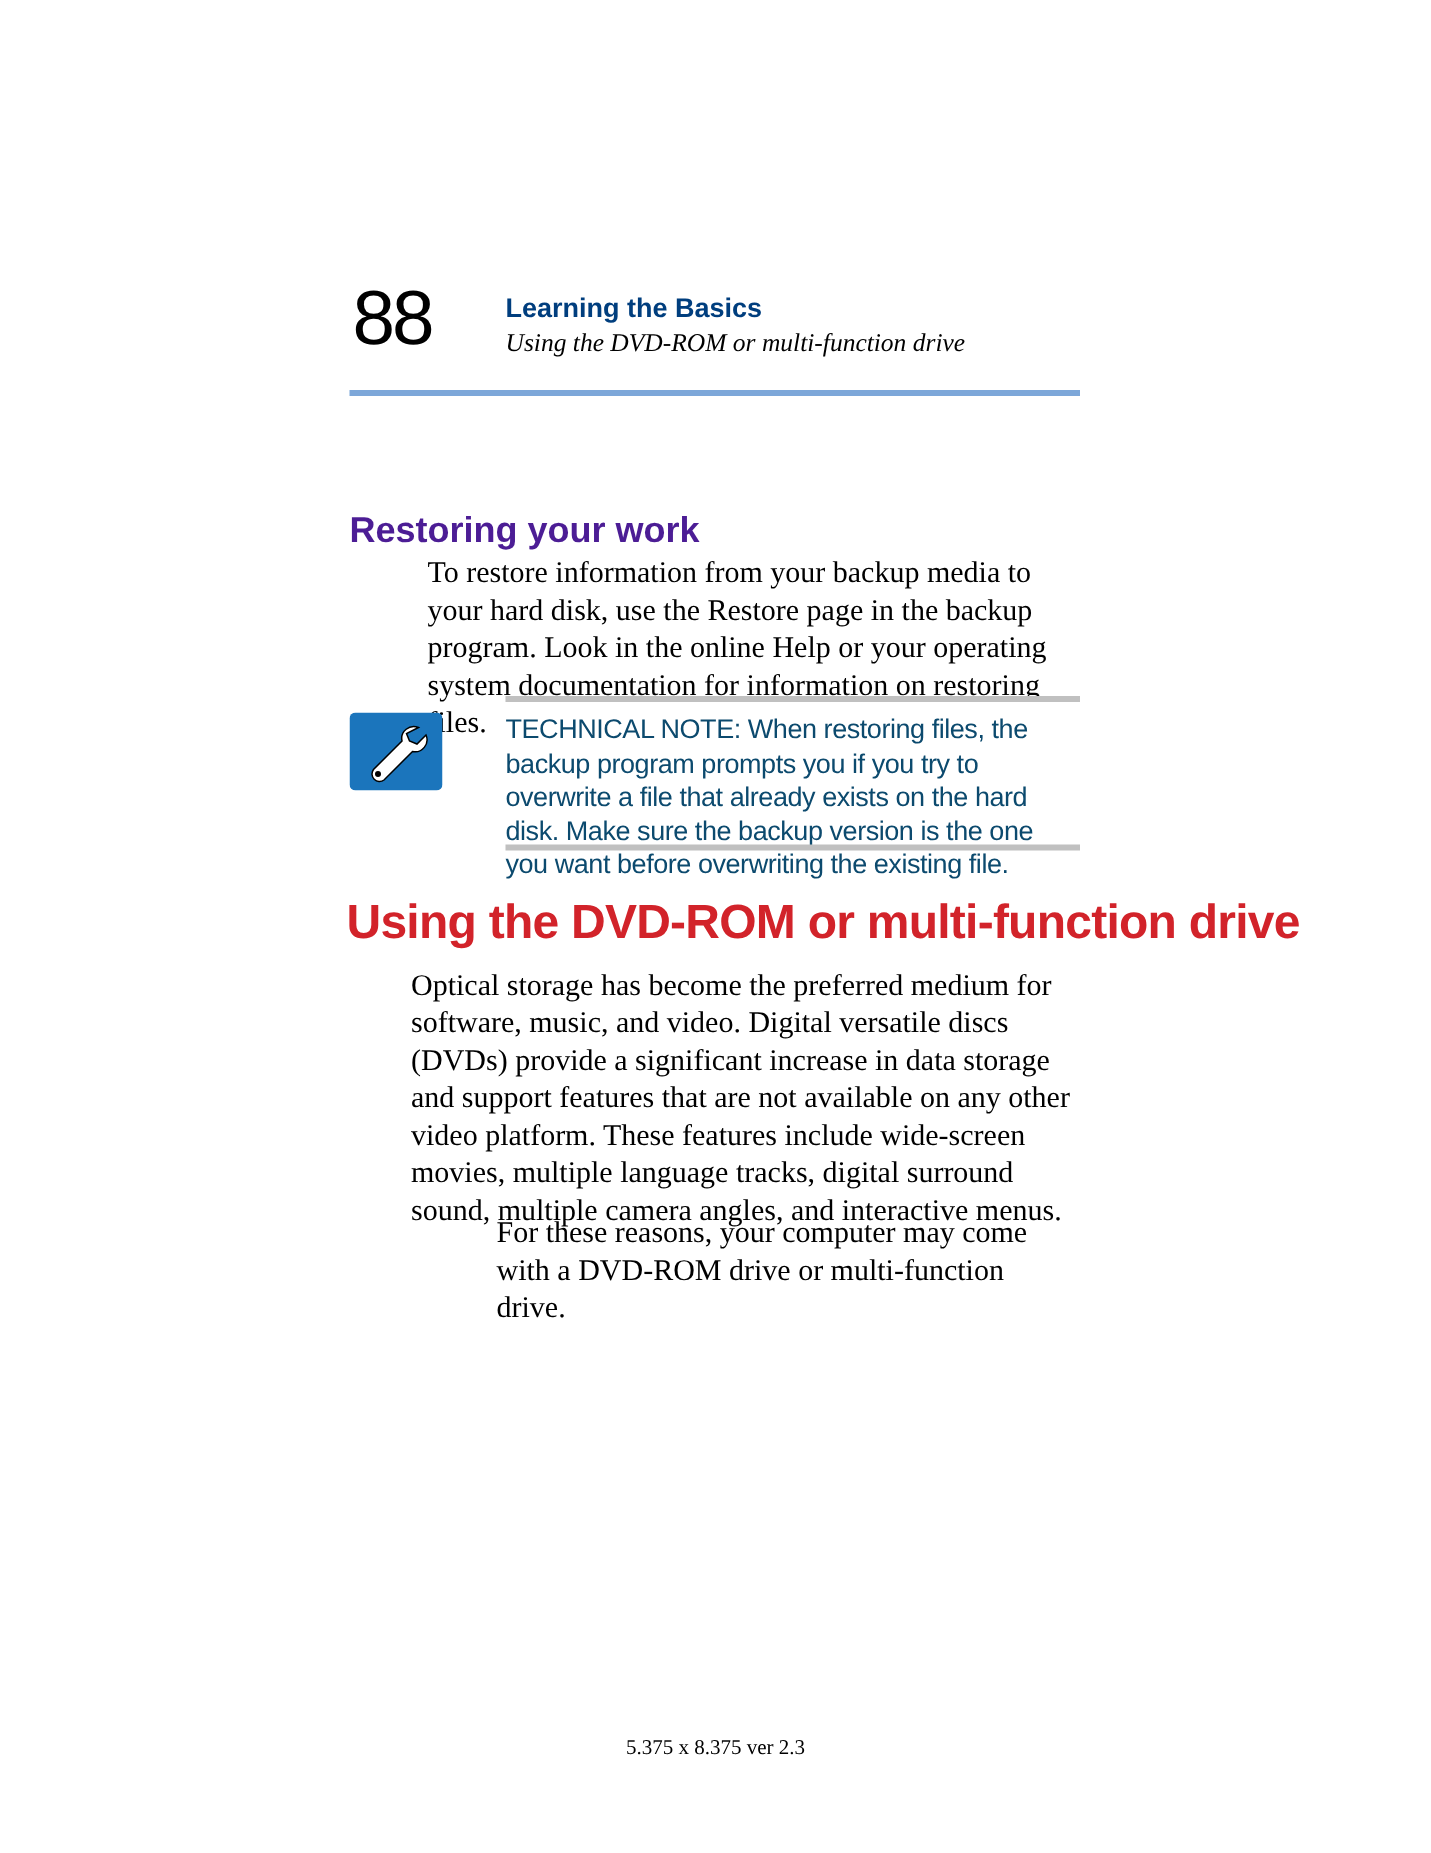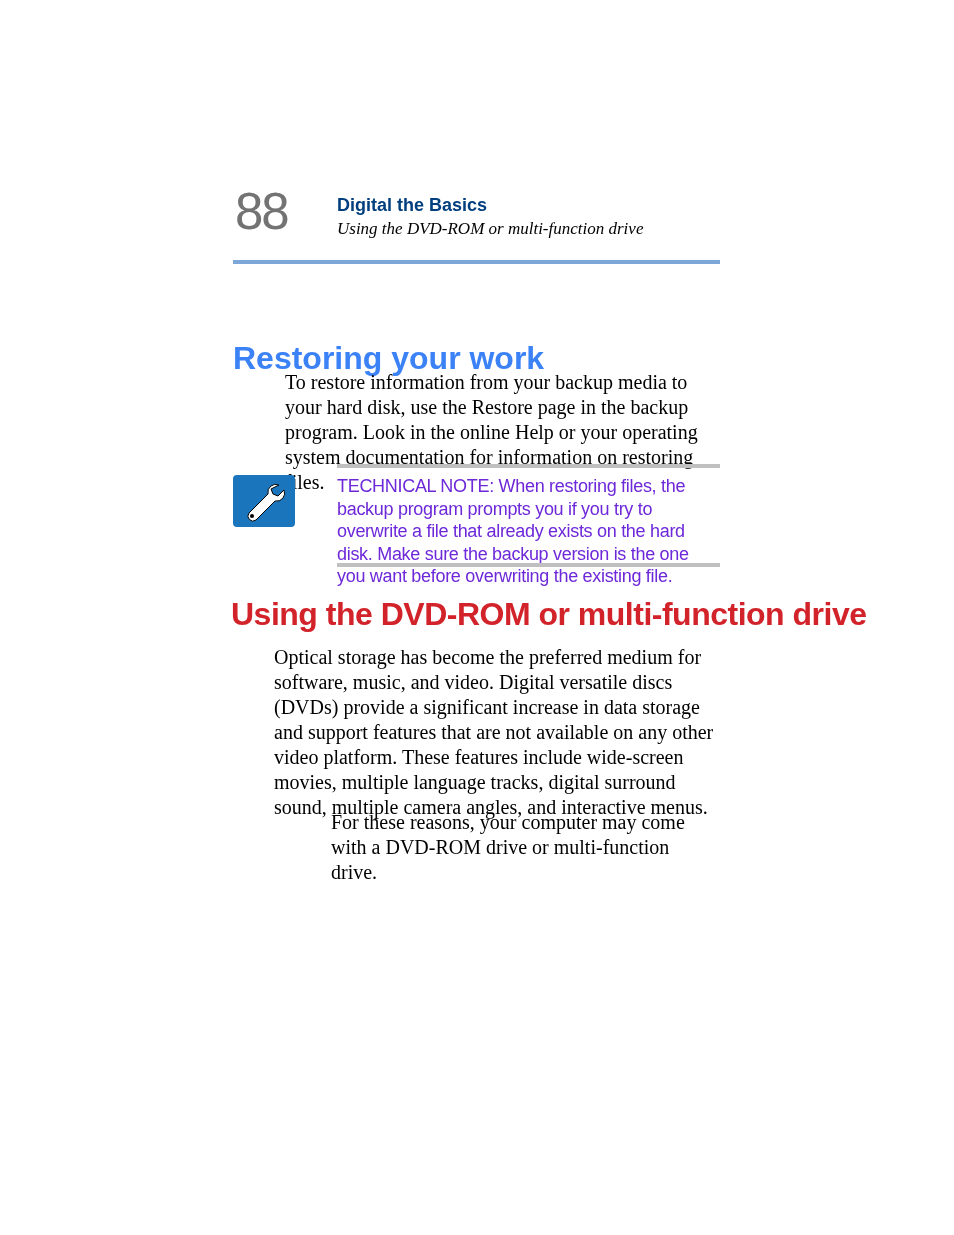--- a/index.html
+++ b/index.html
@@ -19,21 +19,21 @@
   }
   .page-number {
     position: absolute;
     left: 235px;
     top: 186px;
     font-family: "Arial Narrow", Arial, sans-serif;
     font-stretch: condensed;
     font-weight: 400;
     font-size: 51px;
     line-height: 1;
-    color: #737373;
+    color: #000000;
     letter-spacing: -2px;
   }
   .header-block {
     position: absolute;
     left: 337px;
     top: 195px;
   }
   .header-chapter {
     font-family: "Arial Narrow", Arial, sans-serif;
     font-stretch: condensed;
@@ -67,39 +67,39 @@
   .body-text {
     font-size: 20px;
     line-height: 1.25;
     color: #000;
     margin: 0;
   }
   .h2-red {
     font-family: "Arial Narrow", Arial, sans-serif;
     font-stretch: condensed;
     font-weight: 700;
-    font-size: 32px;
-    color: #3b82f6;
+    font-size: 24px;
+    color: #4c1d95;
     margin: 0;
   }
   .h1-red {
     font-family: "Arial Narrow", Arial, sans-serif;
     font-stretch: condensed;
     font-weight: 700;
     font-size: 32px;
     color: #d2232a;
     margin: 0;
     letter-spacing: -0.5px;
   }
   .note-text {
     font-family: Arial, Helvetica, sans-serif;
     font-stretch: condensed;
     font-size: 18px;
     line-height: 1.25;
-    color: #6d28d9;
+    color: #0c4a6e;
     margin: 0;
     letter-spacing: -0.3px;
   }
   .wrench-icon {
     position: absolute;
     left: 233px;
     top: 475px;
     width: 62px;
     height: 52px;
   }
@@ -119,21 +119,21 @@
   .optical-block { position: absolute; left: 274px; top: 645px; right: 234px; }
   .reasons-block { position: absolute; left: 285px; top: 810px; right: 234px; margin-left: 46px; }
 </style>
 </head>
 <body>
 <div class="page">
 
   <div class="page-number">88</div>
 
   <div class="header-block">
-    <div class="header-chapter">Digital the Basics</div>
+    <div class="header-chapter">Learning the Basics</div>
     <div class="header-section">Using the DVD-ROM or multi-function drive</div>
   </div>
 
   <div class="rule-blue" style="top:260px"></div>
 
 
   <div class="h2-block">
     <h2 class="h2-red">Restoring your work</h2>
   </div>
 
@@ -162,13 +162,14 @@
   </div>
 
   <div class="optical-block">
     <p class="body-text">Optical storage has become the preferred medium for software, music, and video. Digital versatile discs (DVDs) provide a significant increase in data storage and support features that are not available on any other video platform. These features include wide-screen movies, multiple language tracks, digital surround sound, multiple camera angles, and interactive menus.</p>
   </div>
 
   <div class="reasons-block">
     <p class="body-text">For these reasons, your computer may come with a DVD-ROM drive or multi-function drive.</p>
   </div>
 
+  <div class="footer">5.375 x 8.375 ver 2.3</div>
 </div>
 
 </body></html>

